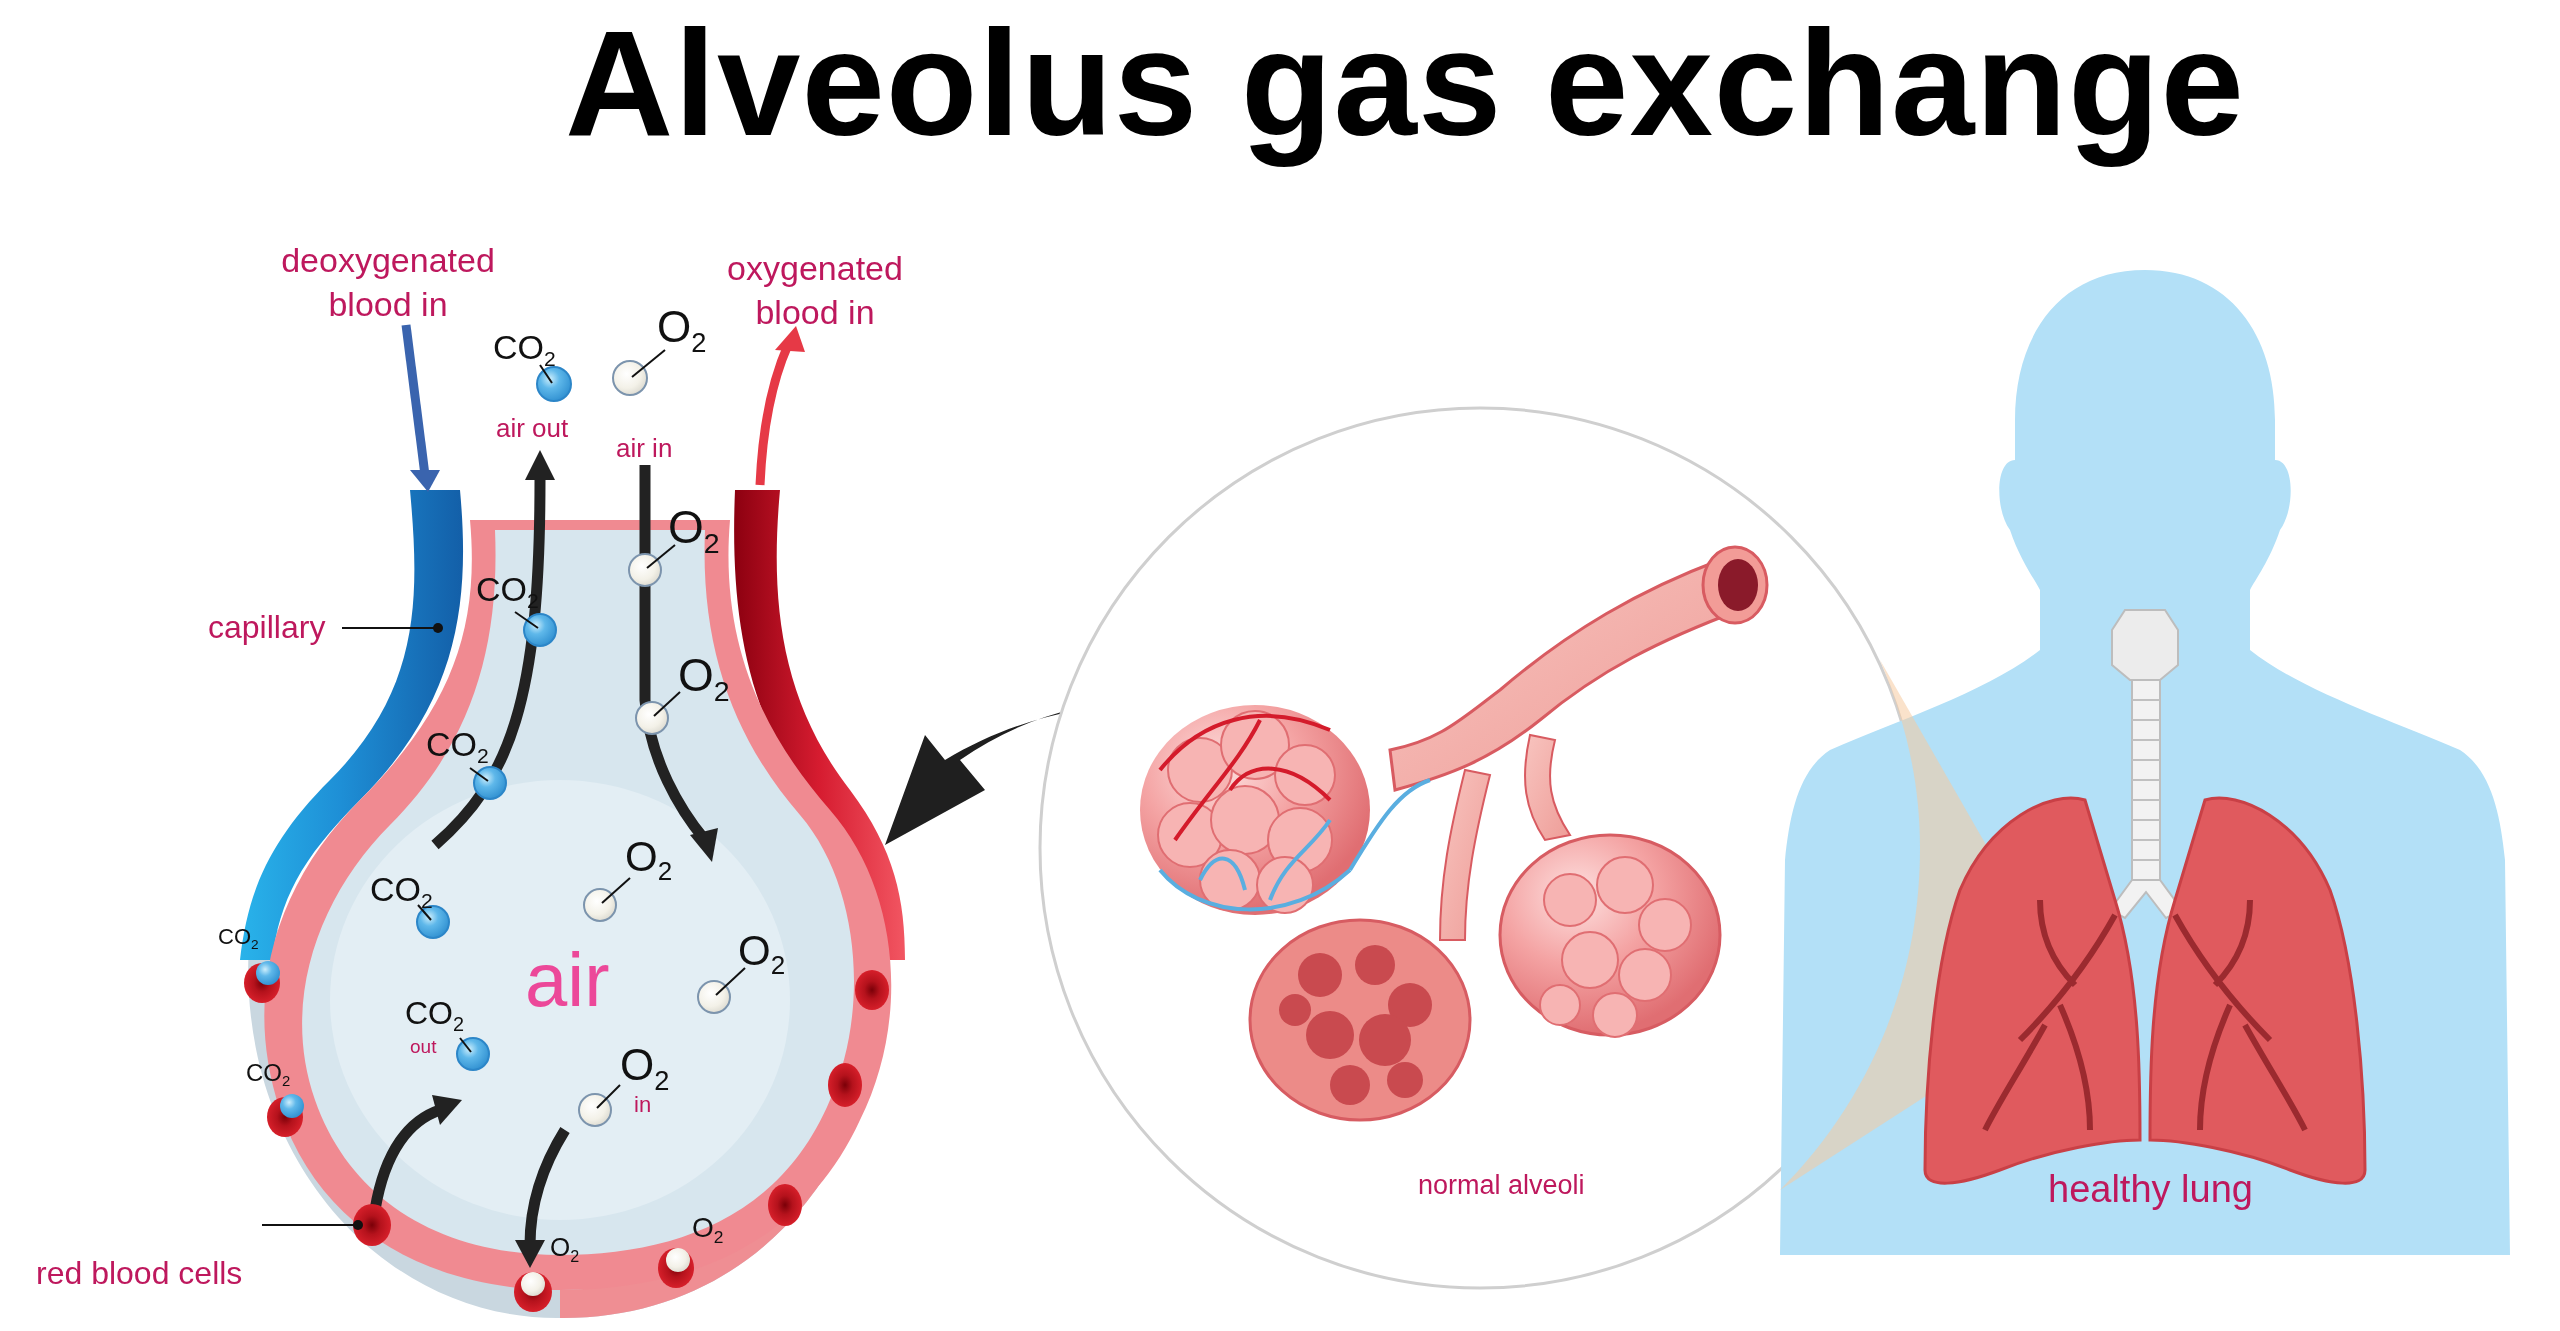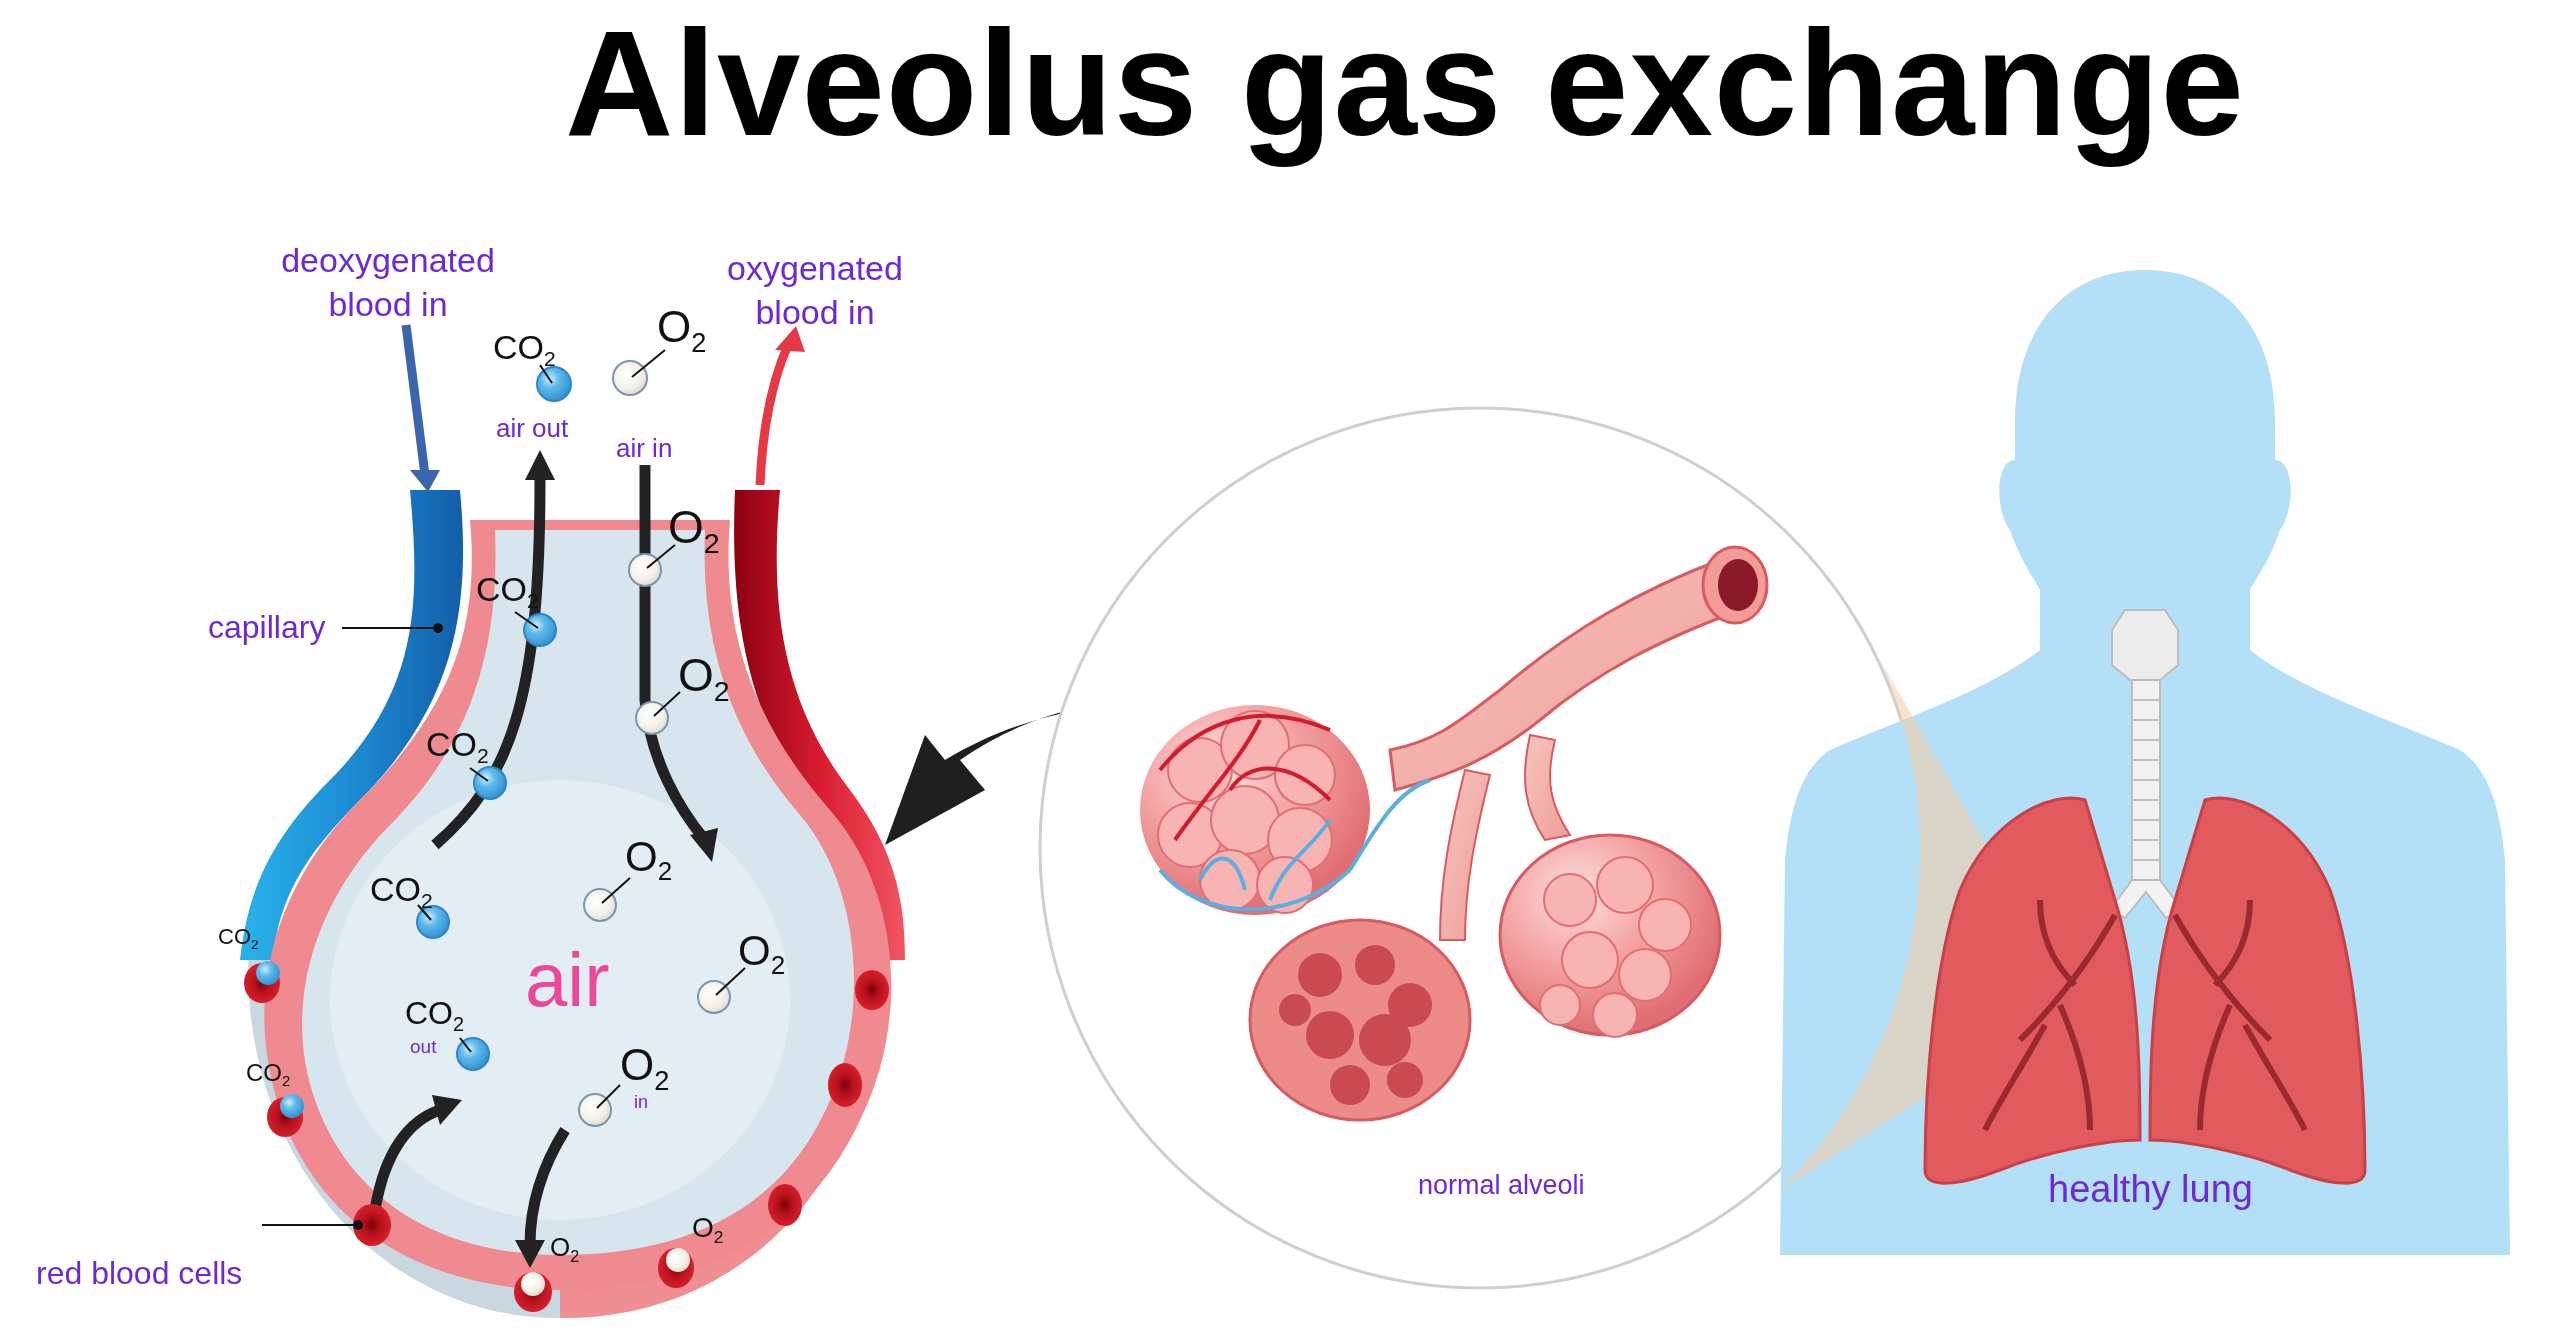--- a/index.html
+++ b/index.html
@@ -1,19 +1,19 @@
 <!DOCTYPE html>
 <html><head>
 <meta charset="utf-8">
 <style>
   html, body { margin:0; padding:0; background:#ffffff; }
   body { width:2560px; height:1331px; position:relative; overflow:hidden; font-family:"Liberation Sans", sans-serif; }
   .title { position:absolute; left:0; width:2560px; top:8px; text-align:center; font-family:"Liberation Sans", sans-serif; font-weight:700; font-size:150px; line-height:150px; color:#000; letter-spacing:1px; padding-left:250px; box-sizing:border-box; }
   svg.stage { position:absolute; left:0; top:0; width:2560px; height:1331px; }
-  .lbl { position:absolute; font-family:"Liberation Sans", sans-serif; color:#6d28d9; white-space:nowrap; }
+  .lbl { position:absolute; font-family:"Liberation Sans", sans-serif; color:#be185d; white-space:nowrap; }
   .lbl.c { text-align:center; }
   .sm { font-size:30px; line-height:40px; }
   .md { font-size:34px; line-height:44px;text-align:center; }
   .chem { position:absolute; font-family:"Liberation Sans", sans-serif; color:#111; white-space:nowrap; }
   .chem sub { font-size:0.62em; vertical-align:-0.35em; }
   .air { position:absolute; font-family:"Liberation Sans", sans-serif; color:#ec4899; font-size:76px; line-height:80px; }
 </style>
 </head>
 <body>
 
@@ -265,21 +265,21 @@
 <div class="chem" style="left:476px; top:570px; font-size:34px;"><span>CO</span><sub>2</sub></div>
 <div class="chem" style="left:668px; top:500px; font-size:46px;"><span>O</span><sub>2</sub></div>
 <div class="chem" style="left:678px; top:648px; font-size:46px;"><span>O</span><sub>2</sub></div>
 <div class="chem" style="left:426px; top:725px; font-size:34px;"><span>CO</span><sub>2</sub></div>
 <div class="chem" style="left:625px; top:833px; font-size:42px;"><span>O</span><sub>2</sub></div>
 <div class="chem" style="left:370px; top:870px; font-size:34px;"><span>CO</span><sub>2</sub></div>
 <div class="chem" style="left:738px; top:927px; font-size:42px;"><span>O</span><sub>2</sub></div>
 <div class="chem" style="left:405px; top:995px; font-size:32px;"><span>CO</span><sub>2</sub></div>
 <div class="lbl" style="left:410px; top:1036px; font-size:19px;">out</div>
 <div class="chem" style="left:620px; top:1040px; font-size:44px;"><span>O</span><sub>2</sub></div>
-<div class="lbl" style="left:634px; top:1092px; font-size:18px;">in</div>
+<div class="lbl" style="left:634px; top:1092px; font-size:22px;">in</div>
 
 <div class="chem" style="left:218px; top:924px; font-size:22px;"><span>CO</span><sub>2</sub></div>
 <div class="chem" style="left:246px; top:1059px; font-size:24px;"><span>CO</span><sub>2</sub></div>
 <div class="chem" style="left:550px; top:1232px; font-size:26px;"><span>O</span><sub>2</sub></div>
 <div class="chem" style="left:692px; top:1212px; font-size:28px;"><span>O</span><sub>2</sub></div>
 
 <div class="air" style="left:525px; top:940px;">air</div>
 
 <div class="lbl" style="left:1418px; top:1170px; font-size:27px;">normal alveoli</div>
 <div class="lbl" style="left:2048px; top:1168px; font-size:38px;">healthy lung</div>

